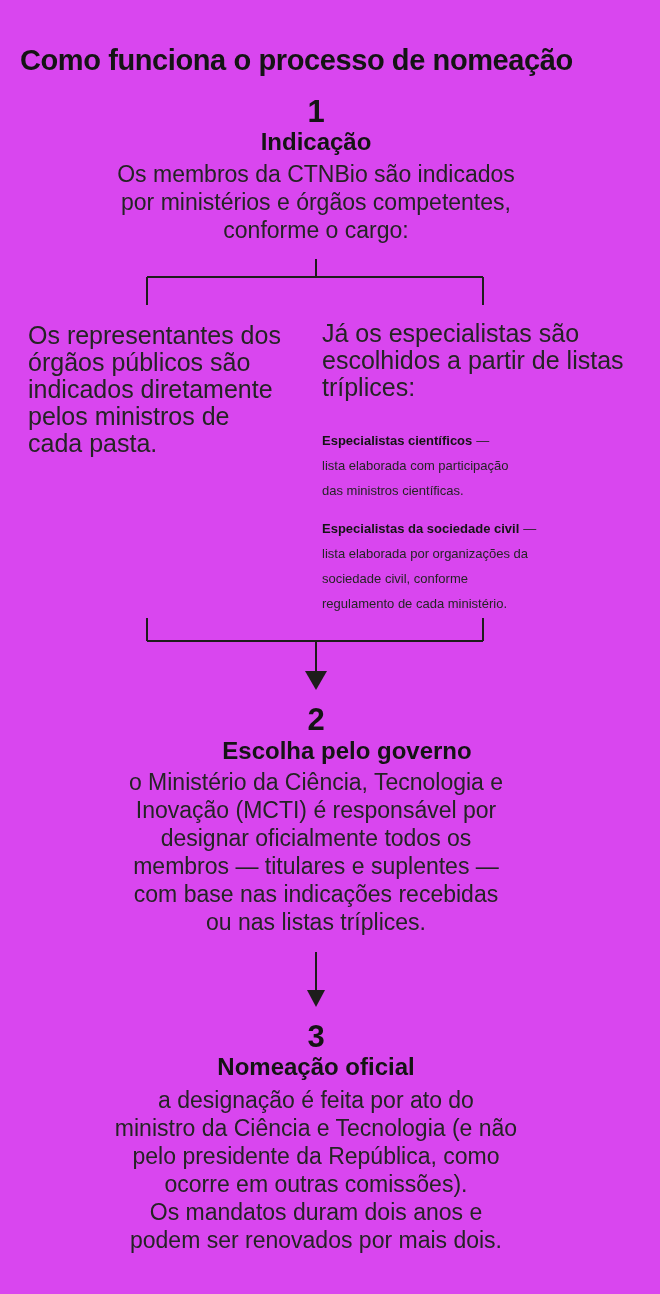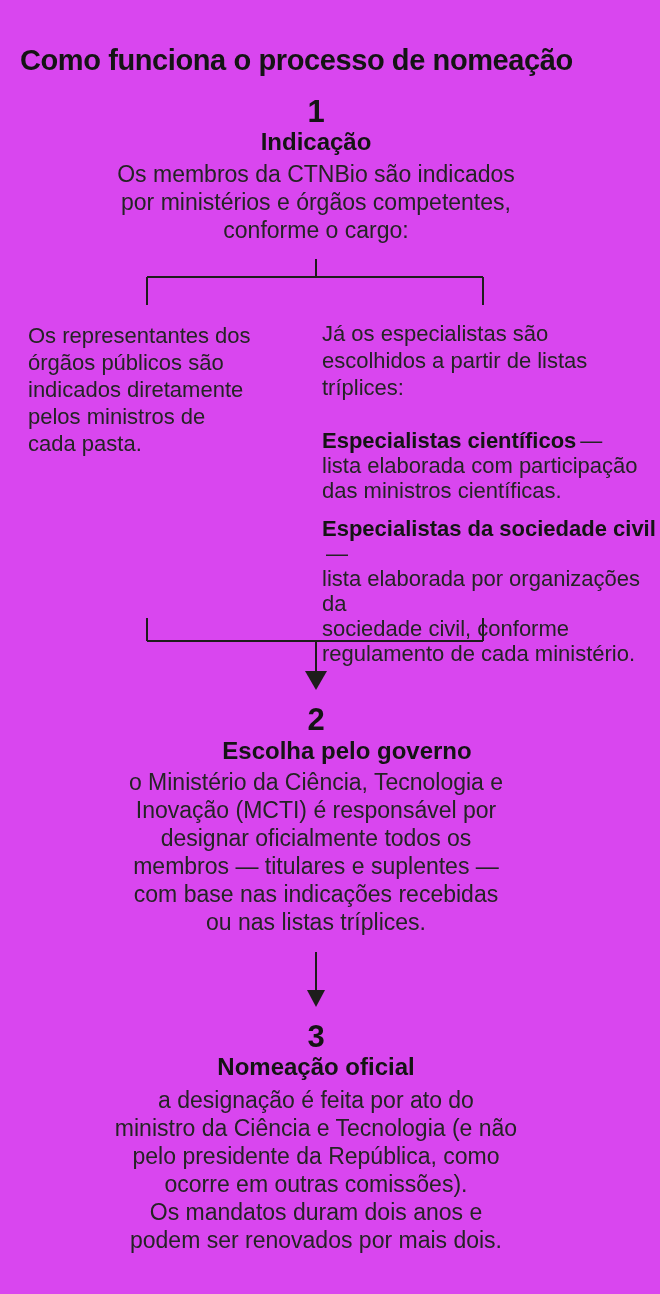--- a/index.html
+++ b/index.html
@@ -47,33 +47,33 @@
     color: #141414;
   }
   .step-body {
     font-size: 23px;
     line-height: 28px;
     color: #242424;
     white-space: pre-line;
   }
   .branch-col {
     position: absolute;
-    font-size: 22px;
+    font-size: 25px;
     line-height: 27px;
     color: #242424;
     white-space: pre-line;
     text-align: left;
   }
   .left-col   { left: 28px;  top: 322px; width: 272px; }
   .right-col  { left: 322px; top: 320px; width: 336px; }
   .sub-item {
     position: absolute;
     left: 322px;
     width: 338px;
-    font-size: 22px;
+    font-size: 13px;
     line-height: 25px;
     color: #242424;
     text-align: left;
   }
   .sub-item-1 { top: 428px; }
   .sub-item-2 { top: 516px; }
   .sub-head strong { font-weight: bold; color: #141414; }
   .sub-head .dash  { font-weight: normal; margin-left: 4px; }
   .sub-desc { white-space: pre-line; }
   .connector-svg {

